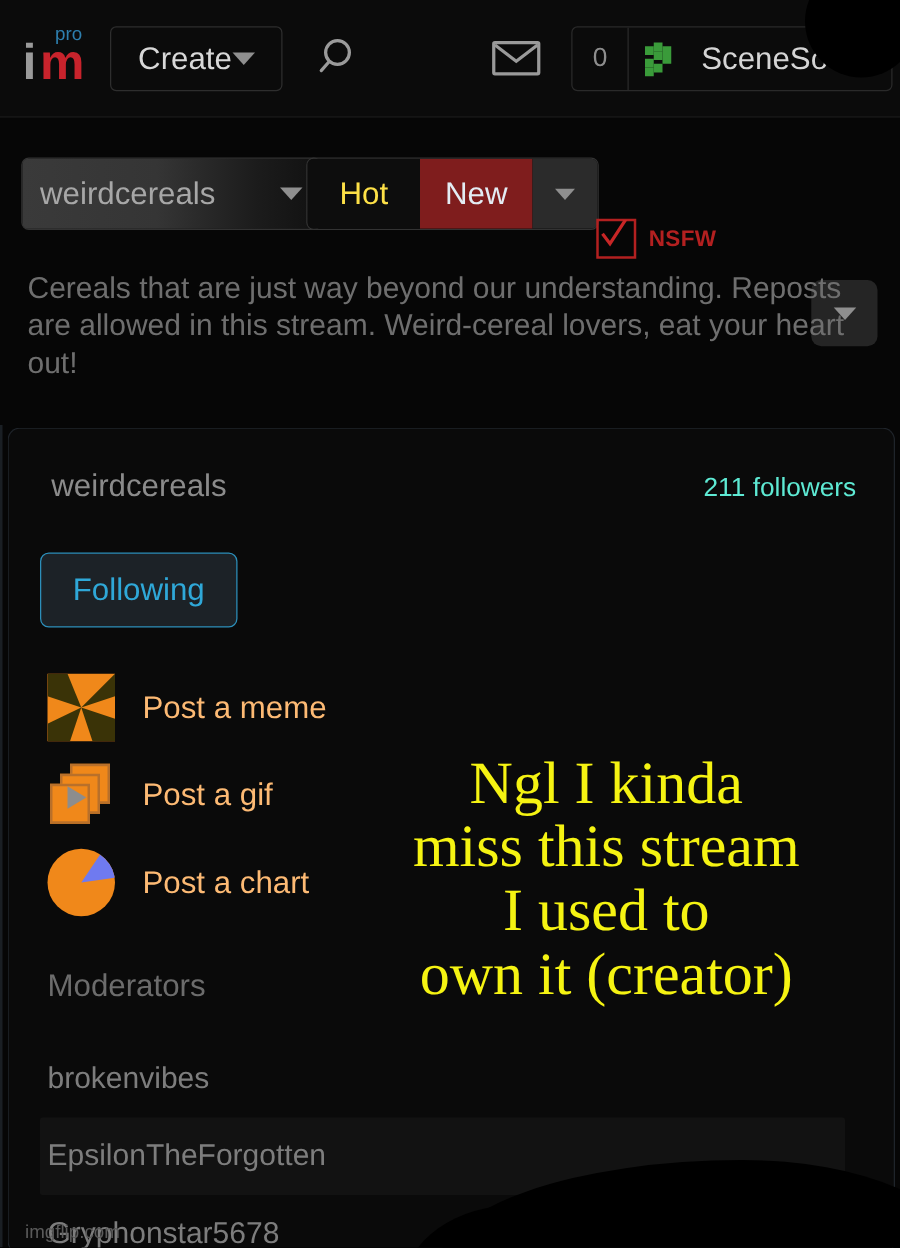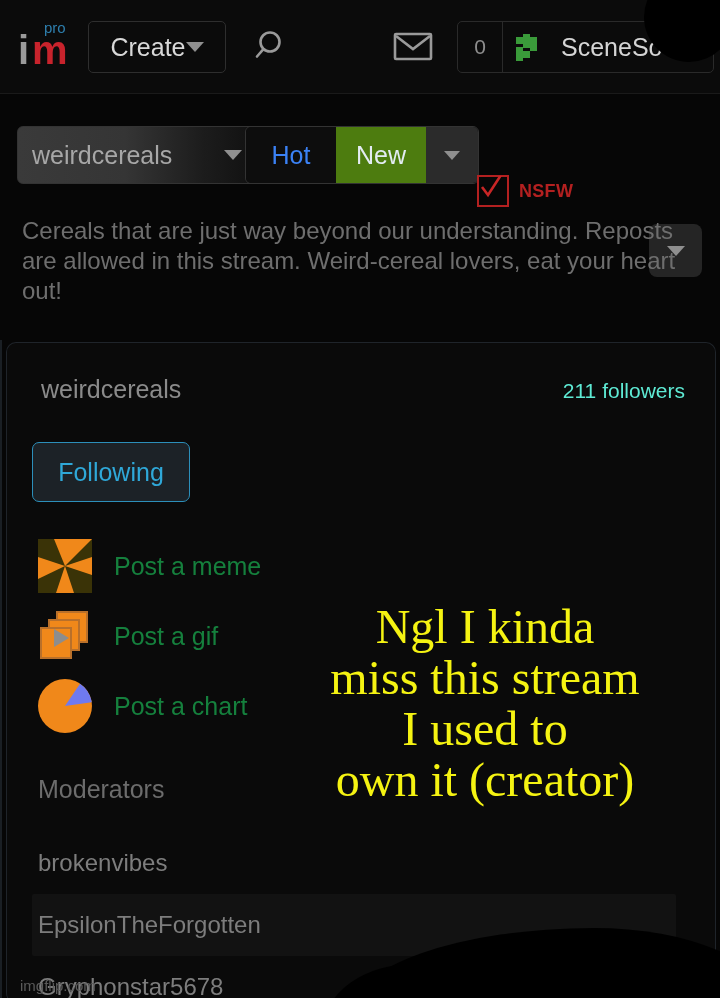--- a/index.html
+++ b/index.html
@@ -189,22 +189,22 @@
     overflow: hidden;
   }
   .hotnew .seg {
     display: flex;
     align-items: center;
     justify-content: center;
     font-size: 25px;
     padding: 0 16px;
     min-width: 58px;
   }
-  .seg-hot { background: #0d0d0d; color: #3b82f6; }
-  .seg-new { background: #4d7c0f; color: #e3ecf3; }
+  .seg-hot { background: #0d0d0d; color: #fde047; }
+  .seg-new { background: #7f1d1d; color: #e3ecf3; }
   .seg-caret {
     background: #2b2b2b;
     width: 52px;
     display: flex;
     align-items: center;
     justify-content: center;
   }
 
   .nsfw {
     position: absolute;
@@ -298,21 +298,21 @@
     width: 400px;
   }
   .action-row {
     height: 70px;
     display: flex;
     align-items: center;
     gap: 22px;
   }
   .action-label {
     font-size: 25px;
-    color: #15803d;
+    color: #fdba74;
   }
   .act-icon {
     width: 54px; height: 54px;
     position: relative;
     flex: 0 0 54px;
   }
 
   
   .icon-meme {
     background: #f0881a;

